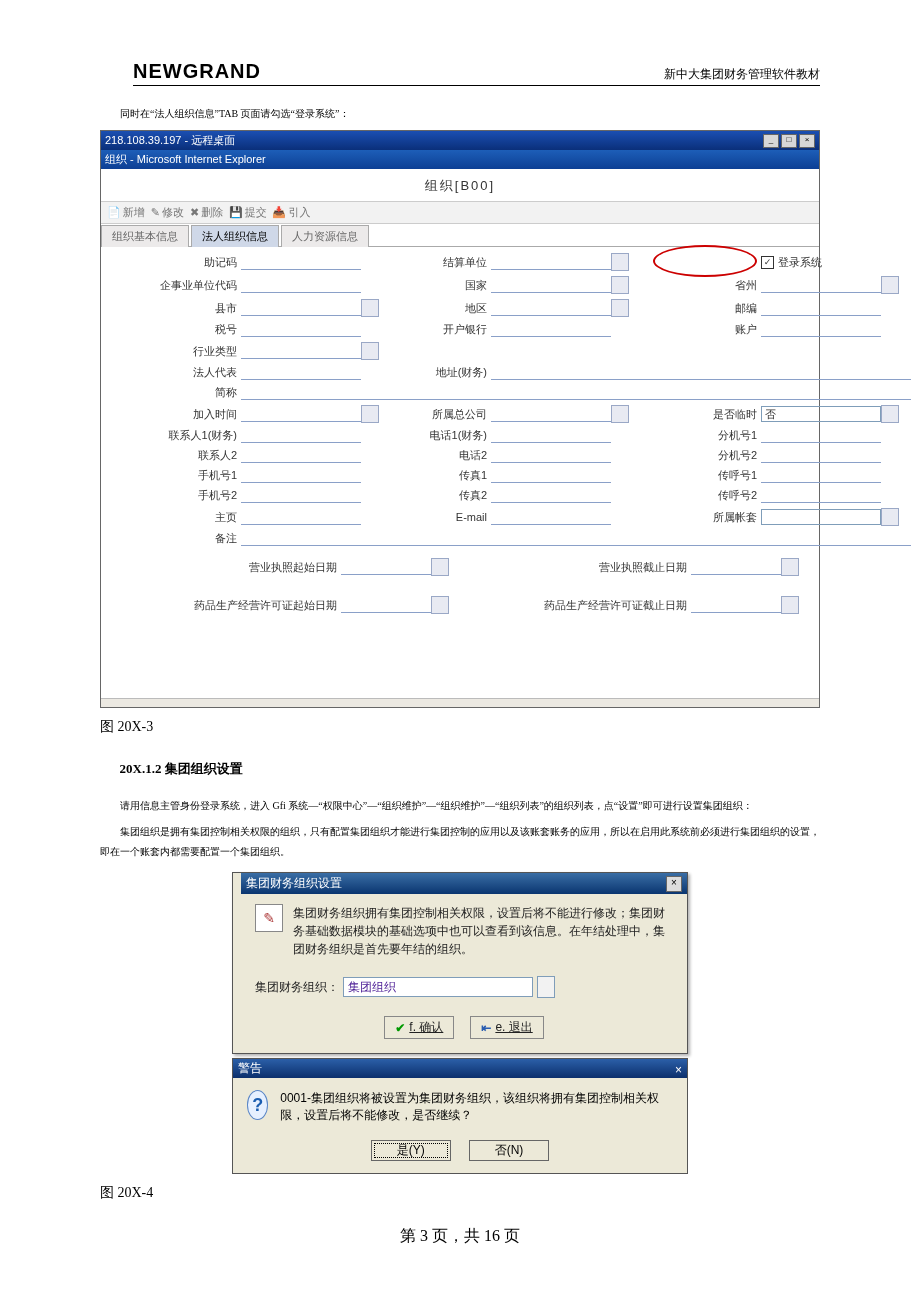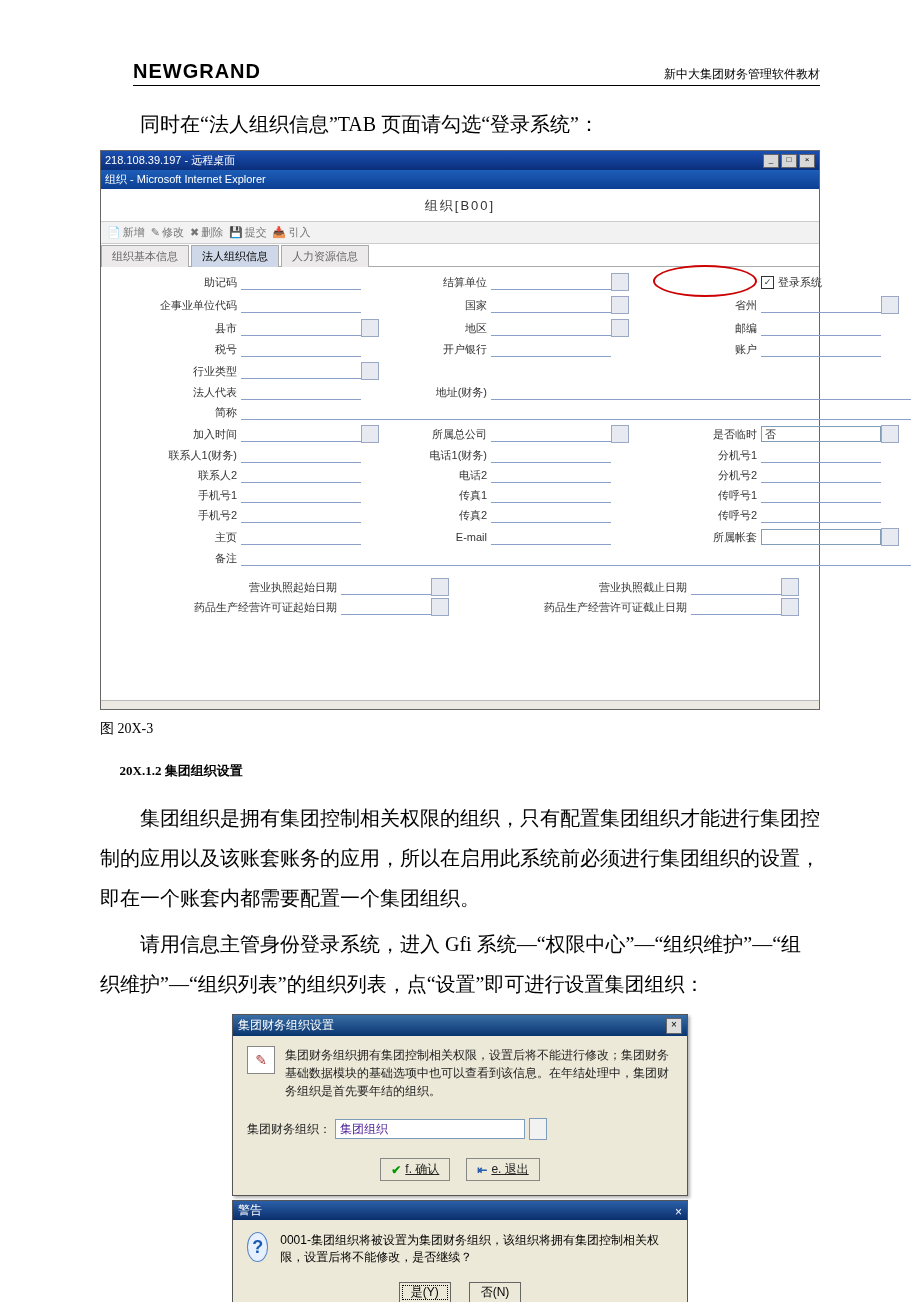--- a/index.html
+++ b/index.html
@@ -1,20 +1,20 @@
 <!DOCTYPE html>
 <html><head>
 <meta charset="utf-8">
 <style>
   body{margin:0;background:#fff;font-family:"SimSun","Times New Roman",serif;color:#000;}
   .page{width:920px;min-height:1302px;margin:0 auto;position:relative;box-sizing:border-box;padding:60px 100px 40px 100px;}
   .header{display:flex;justify-content:space-between;align-items:flex-end;border-bottom:1px solid #000;padding-bottom:2px;margin-bottom:18px;margin-left:33px;}
   .brand{font-family:Arial,sans-serif;font-weight:900;font-size:20px;letter-spacing:1px;}
   .doctitle{font-size:12px;}
-  .para{font-size:20px;line-height:2;text-indent:2em;margin:6px 0;}
+  .para{font-size:10px;line-height:2;text-indent:2em;margin:6px 0;}
   .caption{font-size:14px;margin:10px 0 24px;}
   h2.section{font-size:13px;font-weight:bold;margin:10px 0 18px;text-indent:1.5em;}
   .footer{text-align:center;font-size:16px;margin-top:24px;}
   
   .shot1{border:1px solid #666;background:#fff;font-family:"Microsoft YaHei","SimSun",sans-serif;font-size:11px;color:#333;margin:4px 0;}
   .titlebar{background:linear-gradient(#1b4fb2,#0a2f7a);color:#fff;display:flex;align-items:center;justify-content:space-between;padding:2px 4px;font-size:11px;}
   .titlebar2{background:linear-gradient(#1d5eb8,#0d3f94);color:#fff;display:flex;align-items:center;justify-content:space-between;padding:2px 4px;font-size:11px;}
   .winbtns{display:flex;gap:2px;}
   .winbtn{width:14px;height:12px;background:#d7d7d7;border:1px solid #666;font-size:8px;line-height:10px;text-align:center;color:#000;}
   .heading{background:#fff;text-align:center;font-size:13px;padding:8px 0 6px;letter-spacing:2px;}
@@ -28,40 +28,40 @@
   .grid{display:grid;grid-template-columns:130px 120px 40px 90px 120px 40px 110px 120px 30px;row-gap:5px;column-gap:0;align-items:center;font-size:11px;}
   .lbl{text-align:right;padding-right:4px;white-space:nowrap;}
   .inp{border:none;border-bottom:1px solid #8aa0c8;height:14px;}
   .ic{width:16px;height:16px;background:#e8eaf2;border:1px solid #9aa8c6;display:inline-block;vertical-align:middle;}
   .ck{display:inline-flex;align-items:center;gap:4px;}
   .ck .box{width:11px;height:11px;border:1px solid #333;background:#fff;display:inline-flex;align-items:center;justify-content:center;font-size:9px;line-height:9px;}
   .circle{position:absolute;border:2px solid #c00;border-radius:50%/50%;width:100px;height:28px;pointer-events:none;}
   .shot1 .scroll{height:8px;background:#ece9e2;border-top:1px solid #bbb;}
   
   .shot2{width:456px;margin:10px auto 6px;font-family:"SimSun","Microsoft YaHei",sans-serif;font-size:12px;}
-  .dlg{border:1px solid #555;background:#ece9d8;box-shadow:2px 2px 3px rgba(0,0,0,.3);}
+  .dlg{border:1px solid #555;background:#ece9d8;box-shadow:2px 2px 3px rgba(0,0,0,.3);padding-left:8px;}
   .dlg .dlgtitle{background:linear-gradient(#3a6ea5,#0a3570);color:#fff;padding:2px 5px;display:flex;justify-content:space-between;align-items:center;font-family:Arial,sans-serif;}
   .dlg .x{width:14px;height:14px;background:#ddd;border:1px solid #666;color:#000;font-size:10px;text-align:center;line-height:12px;}
   .dlgbody{padding:10px 14px 14px;color:#222;}
   .msgrow{display:flex;gap:10px;align-items:flex-start;}
   .editic{width:26px;height:26px;border:1px solid #888;background:#fff;display:flex;align-items:center;justify-content:center;font-size:14px;color:#a33;}
   .msgtext{flex:1;line-height:1.5;}
   .selrow{display:flex;align-items:center;gap:4px;margin:18px 0 18px;}
   .selrow input{flex:0 0 180px;height:18px;border:1px solid #7f9db9;color:#4c1d95;background:#fff;font-size:12px;padding:0 4px;}
   .dropbtn{width:16px;height:20px;border:1px solid #7f9db9;background:#f2f2f2;}
   .btnrow{display:flex;gap:16px;justify-content:center;margin-top:6px;}
   .btn{border:1px solid #888;background:#ece9d8;padding:2px 10px;font-size:12px;display:inline-flex;align-items:center;gap:4px;}
   .green{color:#090;font-weight:bold;}
   .blue{color:#2a5db0;font-weight:bold;}
   .warn{border:1px solid #555;background:#ece9d8;margin-top:4px;}
   .warntitle{background:linear-gradient(#2b5fa8,#0b2f6c);color:#fff;padding:1px 5px;display:flex;justify-content:space-between;align-items:flex-end;}
   .warnbody{padding:12px 14px;display:flex;gap:12px;align-items:flex-start;}
   .qicon{width:28px;height:28px;border-radius:50%;background:#e6f0ff;border:1px solid #5a86c6;color:#1a5db0;display:flex;align-items:center;justify-content:center;font-size:18px;font-weight:bold;font-family:Arial;}
   .warnbtns{display:flex;gap:18px;justify-content:center;padding:4px 0 12px;}
-  .wbtn{border:1px solid #666;background:#ece9d8;padding:1px 11px;font-size:12px;}
+  .wbtn{border:1px solid #666;background:#ece9d8;padding:1px 25px;font-size:12px;}
   .wbtn.def{outline:1px dotted #000;outline-offset:-4px;}
 </style>
 </head>
 <body>
 
 <div class="page">
   <div class="header">
     <span class="brand">NEWGRAND</span>
     <span class="doctitle">新中大集团财务管理软件教材</span>
   </div>
@@ -215,21 +215,21 @@
           <span class="inp"></span>
           <span></span>
         <span class="lbl">所属帐套</span>
           <span class="inp" style="border:1px solid #7f9db9;"></span>
           <span class="ic"></span>
 
         <span class="lbl">备注</span>
           <span class="inp" style="grid-column:span 8;"></span>
       </div>
 
-      <div style="display:grid;grid-template-columns:230px 90px 30px 1fr 230px 90px 30px;row-gap:2px;margin-top:12px;align-items:center;">
+      <div style="display:grid;grid-template-columns:230px 90px 30px 1fr 230px 90px 30px;row-gap:20px;margin-top:12px;align-items:center;">
         <span class="lbl">营业执照起始日期</span>
           <span class="inp"></span>
           <span class="ic"></span>
           <span></span>
         <span class="lbl">营业执照截止日期</span>
           <span class="inp"></span>
           <span class="ic"></span>
 
         <span class="lbl">药品生产经营许可证起始日期</span>
           <span class="inp"></span>
@@ -241,22 +241,22 @@
       </div>
       <div style="height:70px;"></div>
     </div>
     <div class="scroll"></div>
   </div>
 
   <div class="caption">图 20X-3</div>
 
   <h2 class="section">20X.1.2 集团组织设置</h2>
 
+  <p class="para">请用信息主管身份登录系统，进入 Gfi 系统—“权限中心”—“组织维护”—“组织维护”—“组织列表”的组织列表，点“设置”即可进行设置集团组织：</p>
   <p class="para">集团组织是拥有集团控制相关权限的组织，只有配置集团组织才能进行集团控制的应用以及该账套账务的应用，所以在启用此系统前必须进行集团组织的设置，即在一个账套内都需要配置一个集团组织。</p>
-  <p class="para">请用信息主管身份登录系统，进入 Gfi 系统—“权限中心”—“组织维护”—“组织维护”—“组织列表”的组织列表，点“设置”即可进行设置集团组织：</p>
 
   <div class="shot2">
     <div class="dlg">
       <div class="dlgtitle">
         <span>集团财务组织设置</span>
         <span class="x">×</span>
       </div>
       <div class="dlgbody">
         <div class="msgrow">
           <span class="editic">✎</span>

